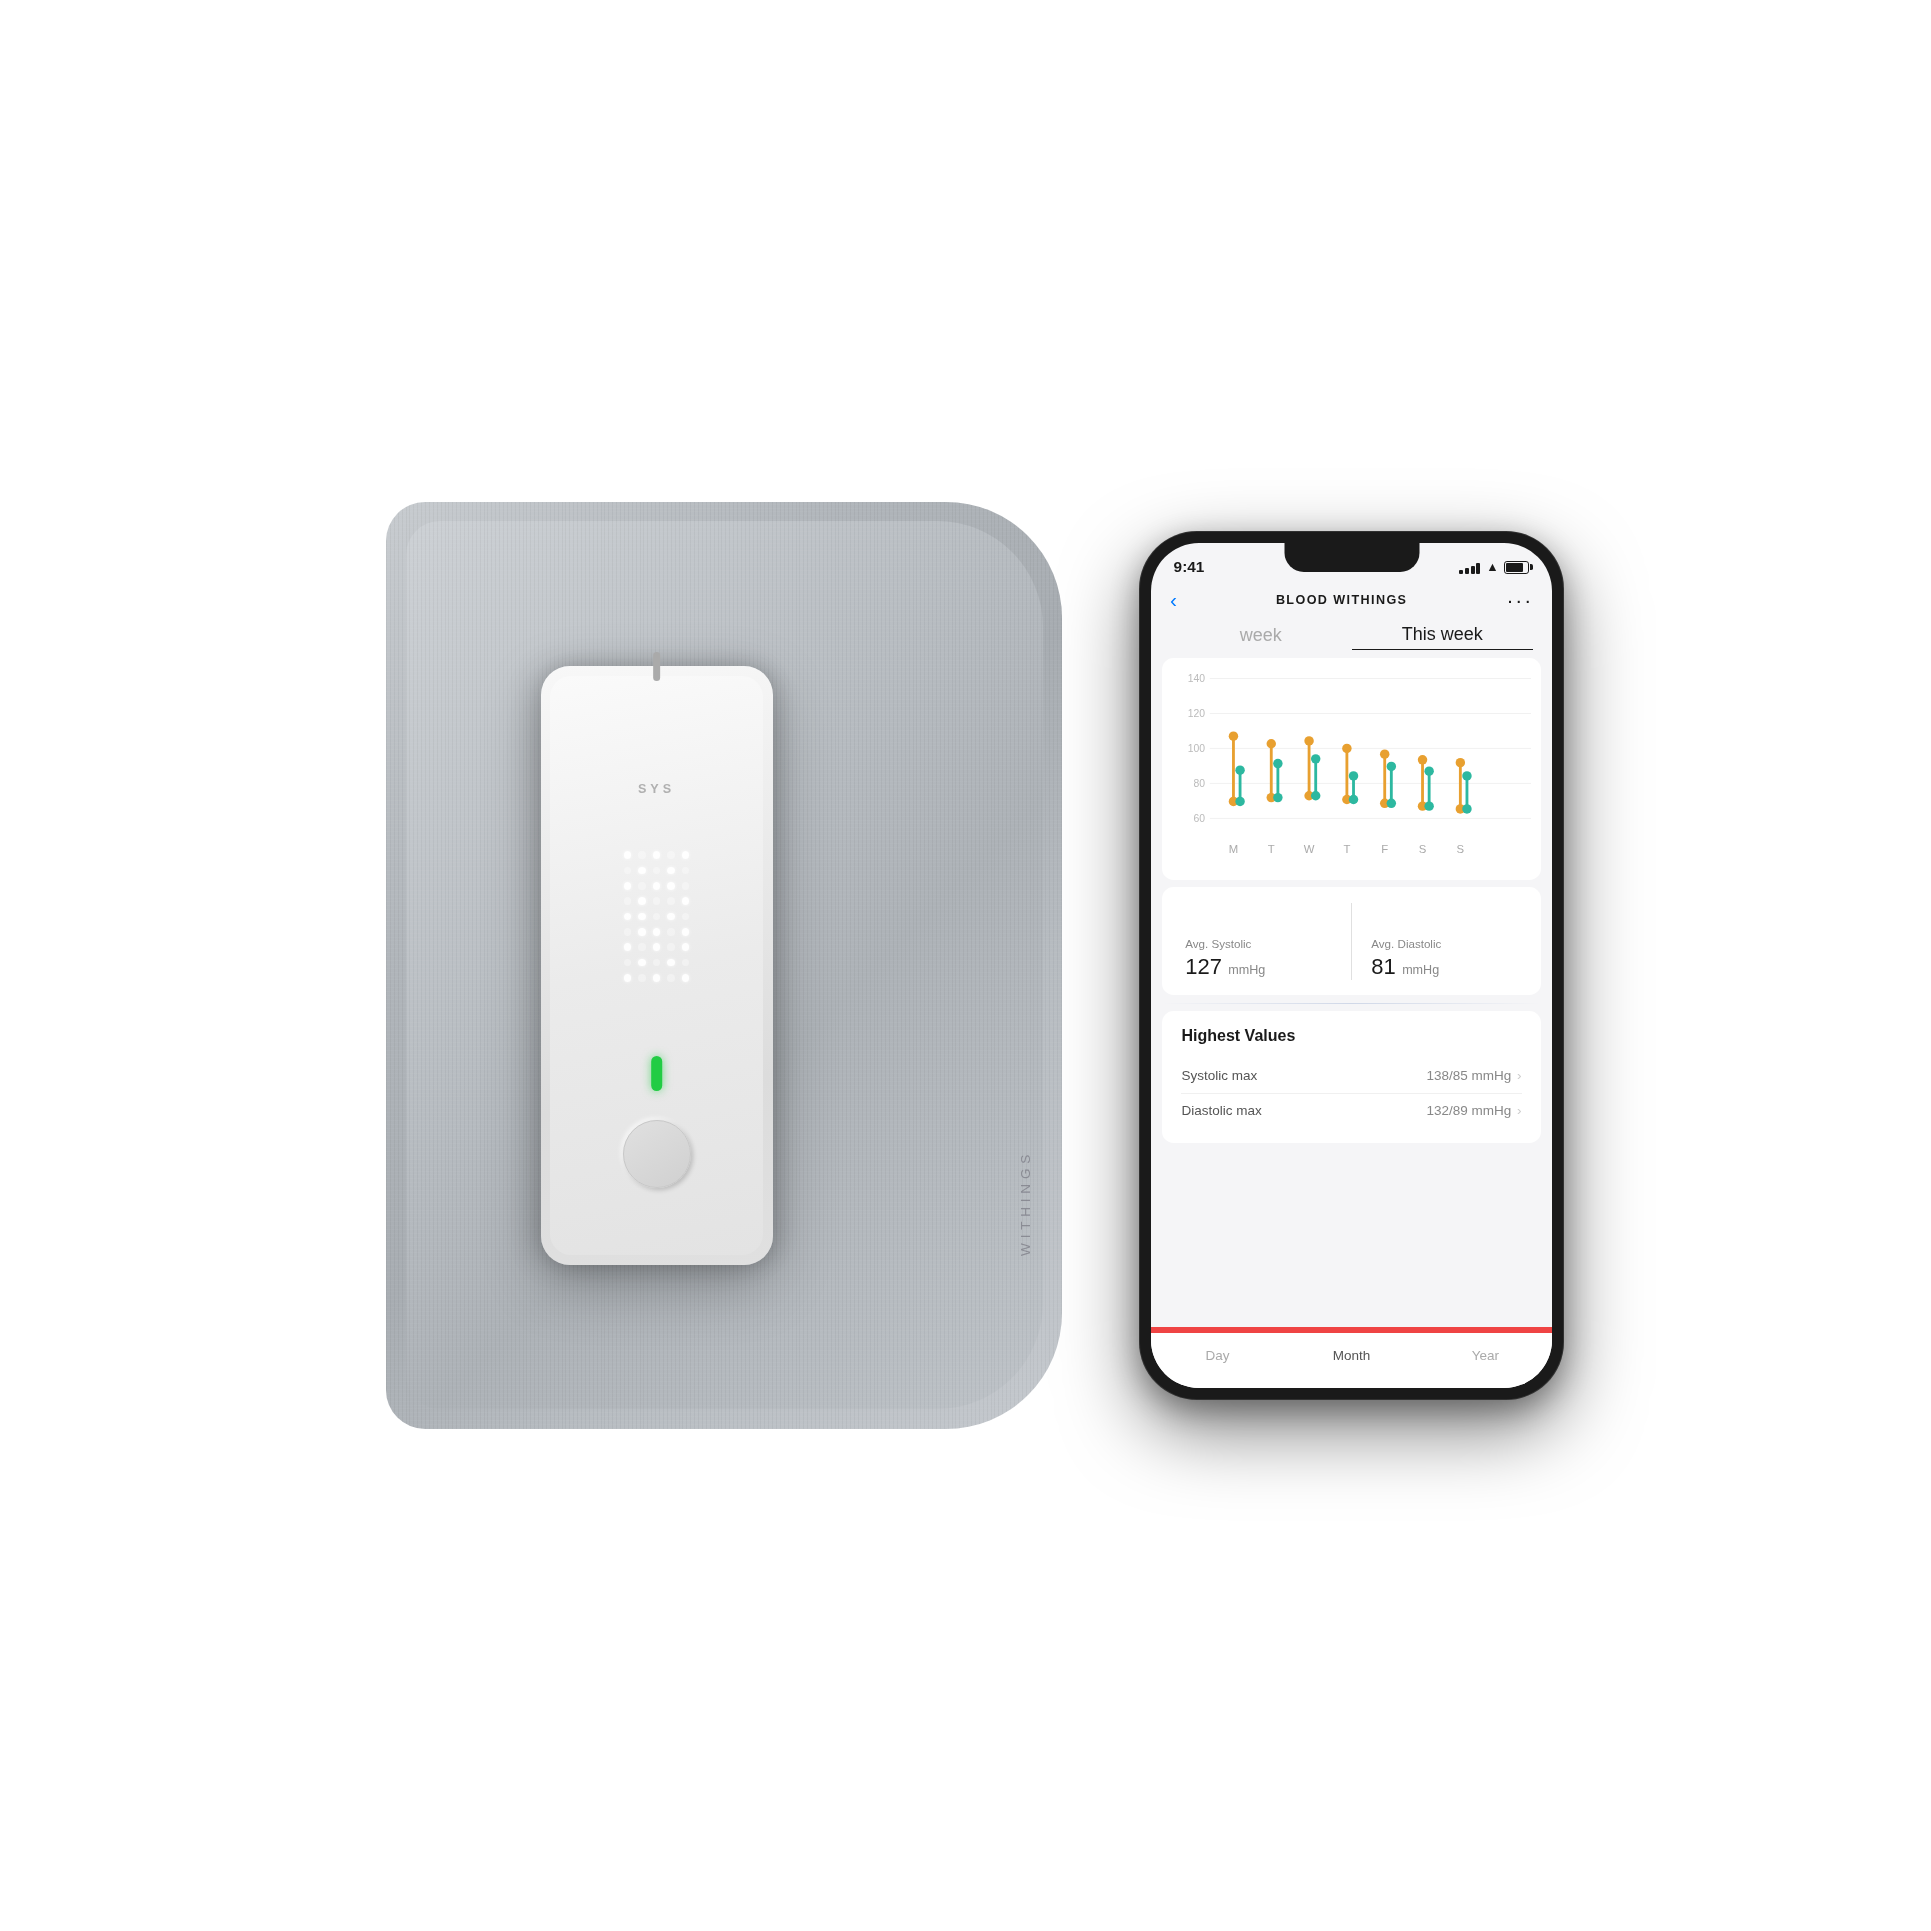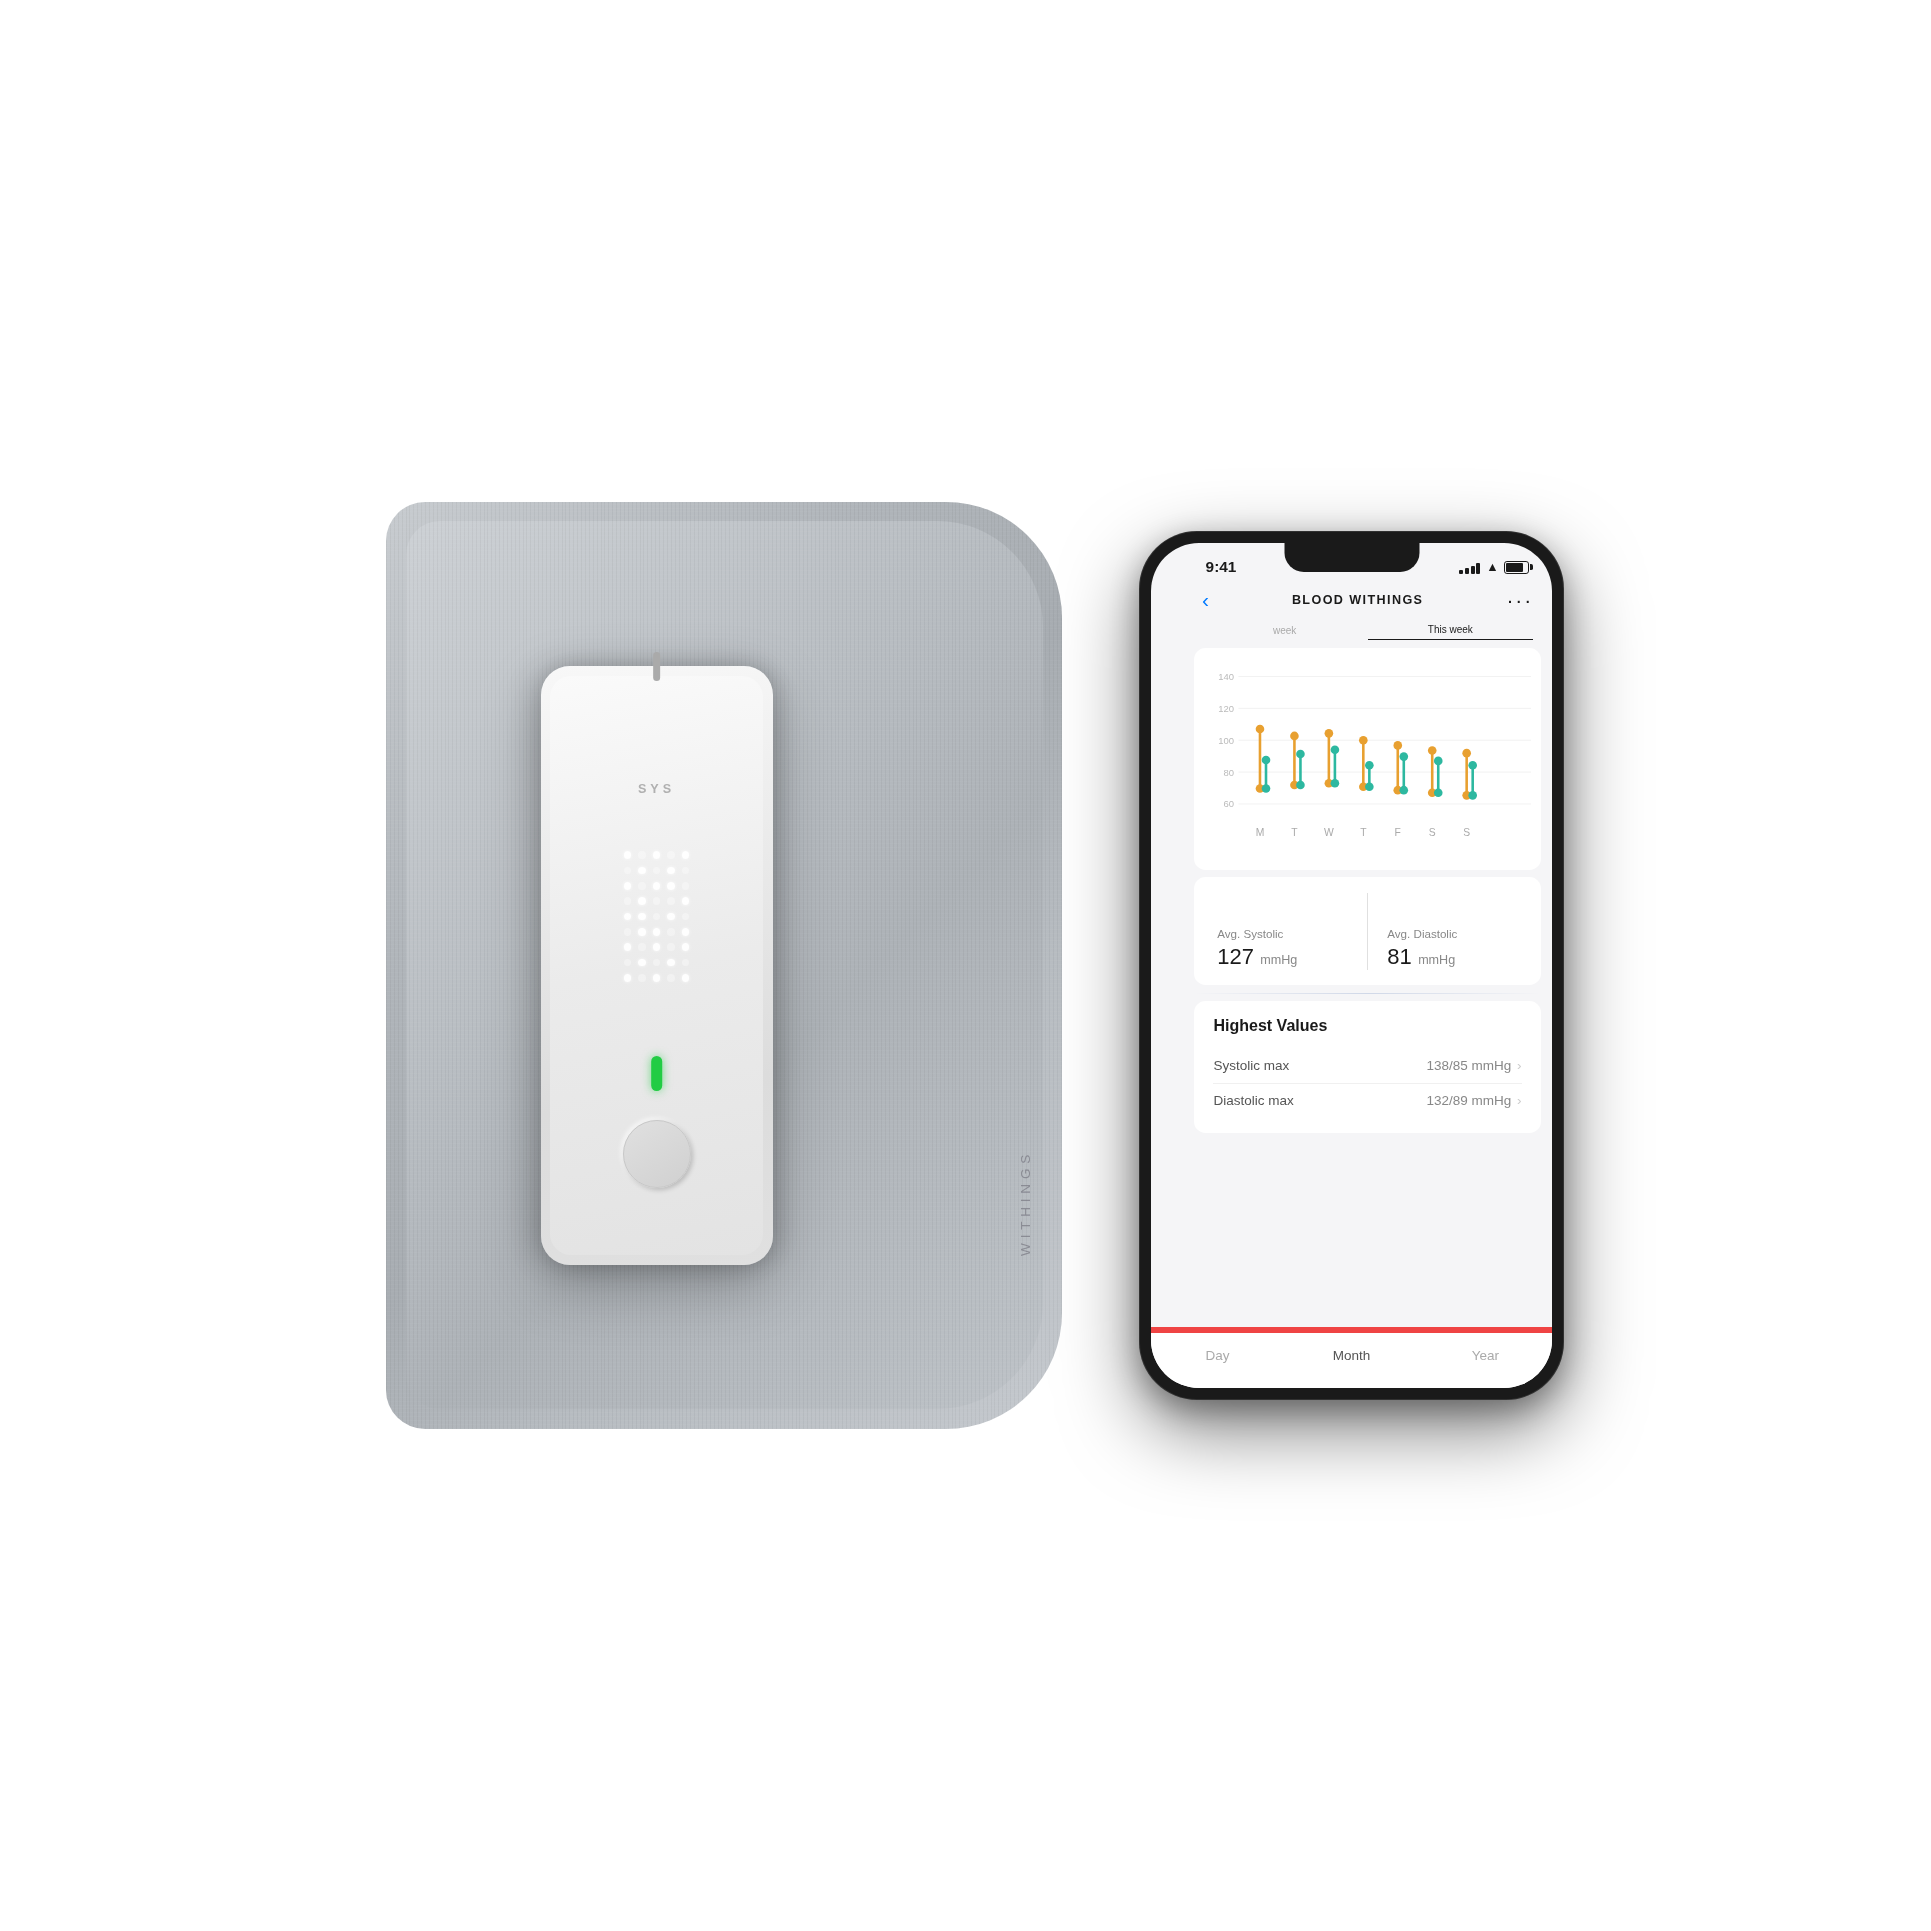--- a/index.html
+++ b/index.html
@@ -211,21 +211,20 @@
 
     .phone-screen {
       position: absolute;
       top: 11.6px;
       left: 11.6px;
       right: 11.6px;
       bottom: 11.6px;
       background: #f5f5f7;
       border-radius: 48px;
       overflow: hidden;
-      padding-left: 32px;
     }
 
     .notch {
       position: absolute;
       top: 0;
       left: 50%;
       transform: translateX(-50%);
       width: 135px;
       height: 29px;
       background: #1a1a1a;
@@ -332,21 +331,21 @@
     .period-tabs {
       display: flex;
       align-items: center;
       padding: 0 19.3px 7.7px;
       gap: 0;
     }
 
     .period-tab {
       flex: 1;
       text-align: center;
-      font-size: 10px;
+      font-size: 18px;
       color: #aaa;
       padding: 3.9px 0;
       cursor: pointer;
     }
 
     .period-tab.active {
       color: #1a1a1a;
       font-weight: 500;
       border-bottom: 1.9px solid #1a1a1a;
     }

